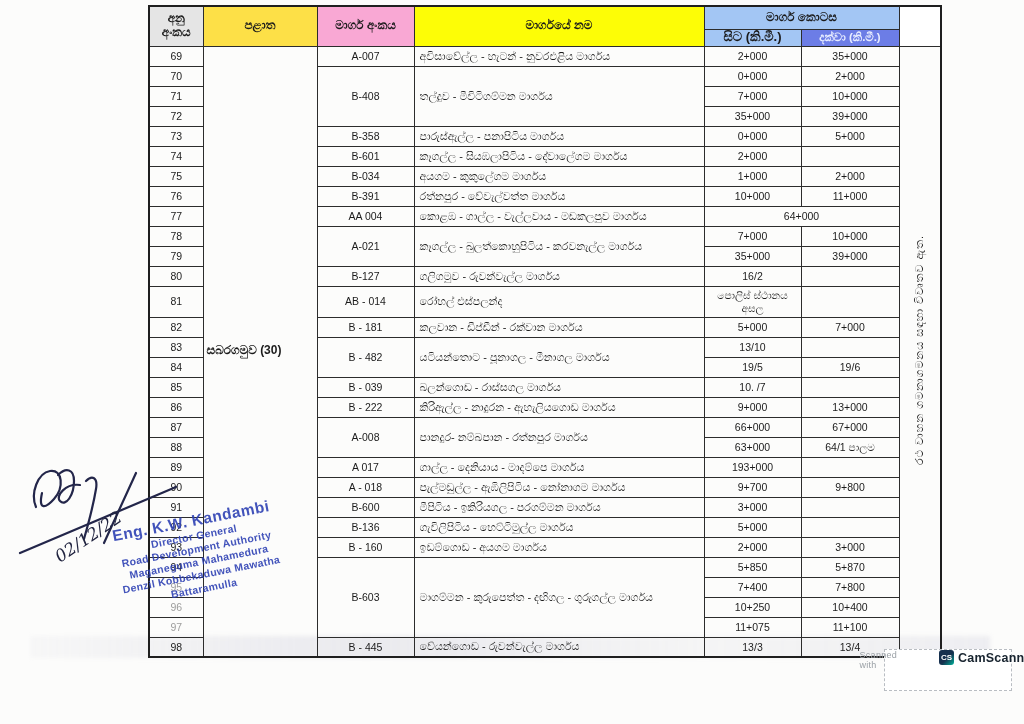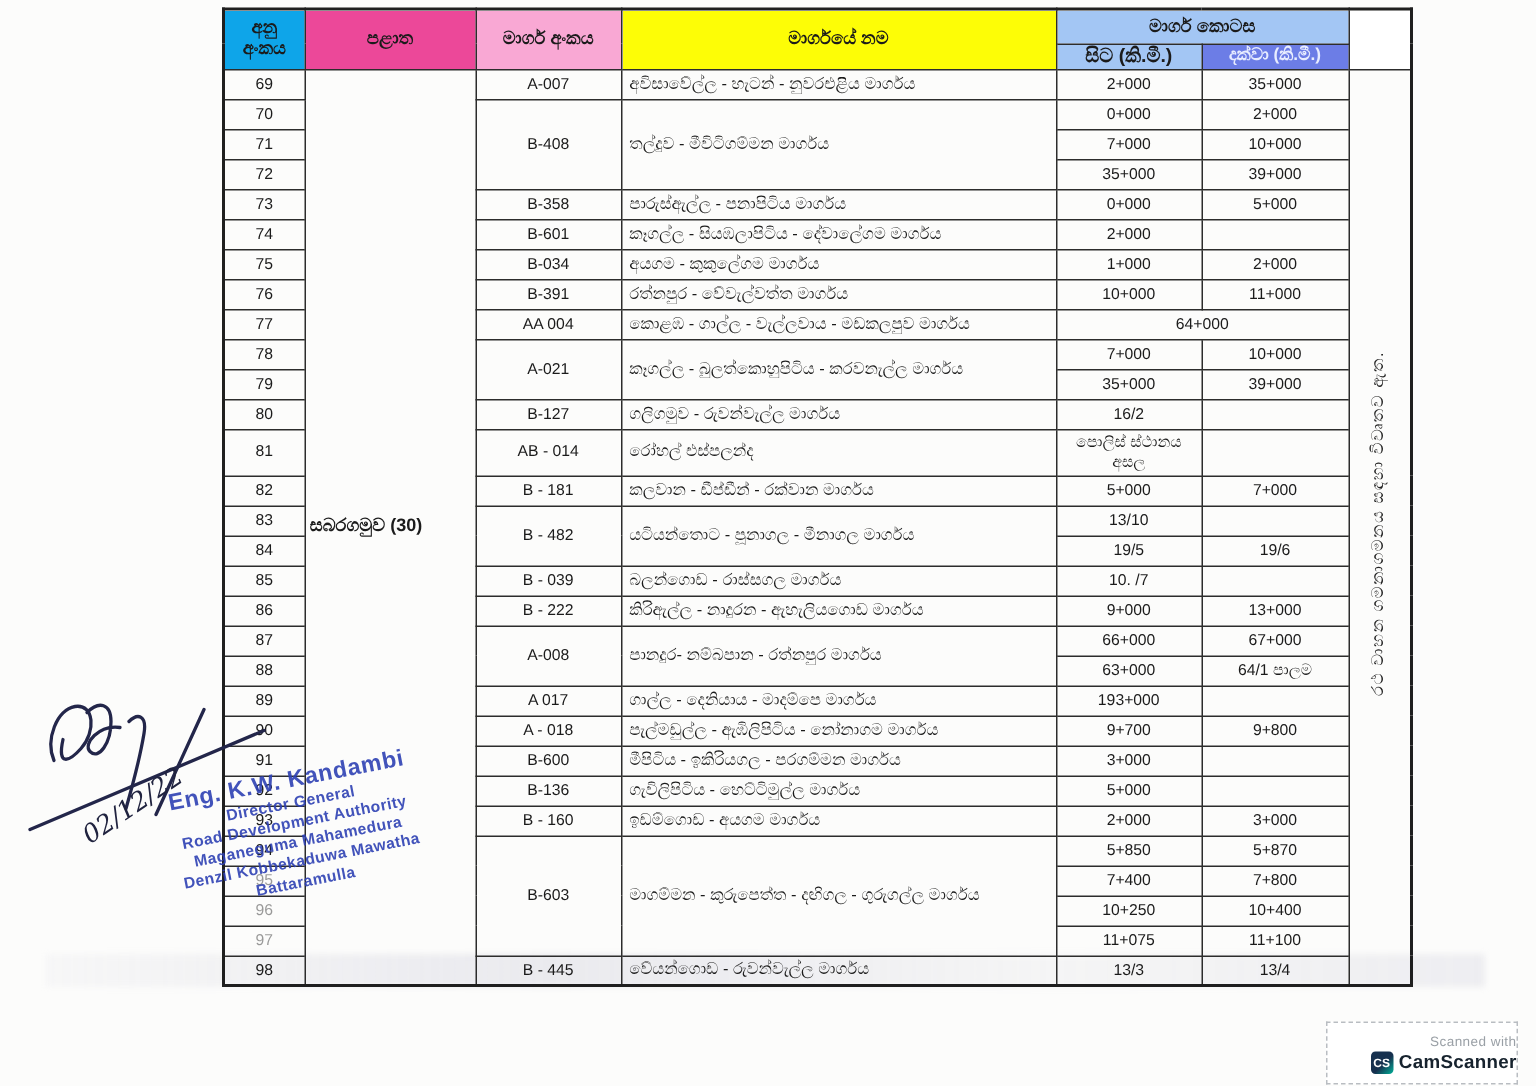--- a/index.html
+++ b/index.html
@@ -24,22 +24,22 @@
   .road-table th, .road-table td {
     border:1px solid #2c2c2c; padding:0 3px; overflow:hidden;
     line-height:1.15; vertical-align:middle;
   }
   thead tr.hr1 { height:23px; }
   thead tr.hr2 { height:17px; }
   tbody tr { height:20px; }
   tbody tr.tall { height:31px; }
 
   th { font-weight:bold; font-size:12px; text-align:center; }
-  .h-serial  { background:#0ea5e9; }
-  .h-prov    { background:#ec4899; }
+  .h-serial  { background:#e5e5e5; }
+  .h-prov    { background:#fde047; }
   .h-roadno  { background:#f9a8d4; }
   .h-name    { background:#fdfd06; }
   .h-sect    { background:#a3c6f4; }
   .h-from    { background:#a3c6f4; font-size:13px; }
   .h-to      { background:#6c7de6; color:#e8edff; font-size:11.5px; }
   .h-note    { background:#ffffff; }
 
   td.serial  { text-align:center; font-size:10.5px; }
   td.serial.faint { color:rgba(30,30,30,.45); }
   td.province{ text-align:left; font-weight:bold; font-size:12px; }
@@ -67,23 +67,23 @@
 
   
   .signature { position:absolute; left:8px; top:455px; pointer-events:none; }
   .signature text {
     font-family:"DejaVu Serif", serif; font-style:italic;
     font-size:17px; fill:#20233f;
   }
 
   
   .cam-badge {
-    position:absolute; left:884px; top:681px; width:126px; height:40px;
+    position:absolute; left:884px; top:649px; width:126px; height:40px;
     background:#ffffff; border:1px dashed #b9bdc2;
-    display:flex; flex-direction:column; align-items:flex-end; justify-content:center;
+    display:flex; align-items:flex-start; justify-content:center;
     gap:2px;
   }
   .cam-badge .scanned { font-size:9px; color:#9aa0a6; letter-spacing:.3px; }
   .cam-row { display:flex; align-items:center; gap:4px;padding-left:40px; }
   .cs-icon {
     width:15px; height:15px; border-radius:3px;
     background:linear-gradient(135deg,#16304e 55%,#00b49b);
     color:#fff; font-size:8px; font-weight:bold;
     display:flex; align-items:center; justify-content:center;
   }

